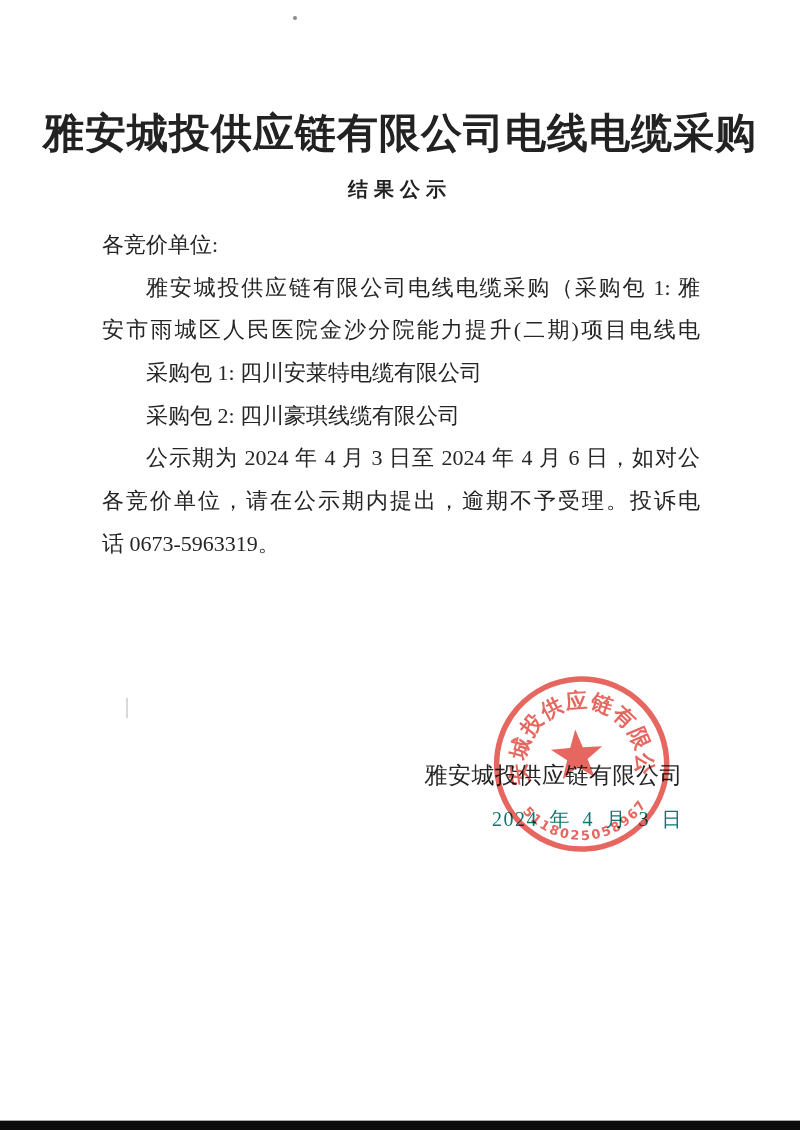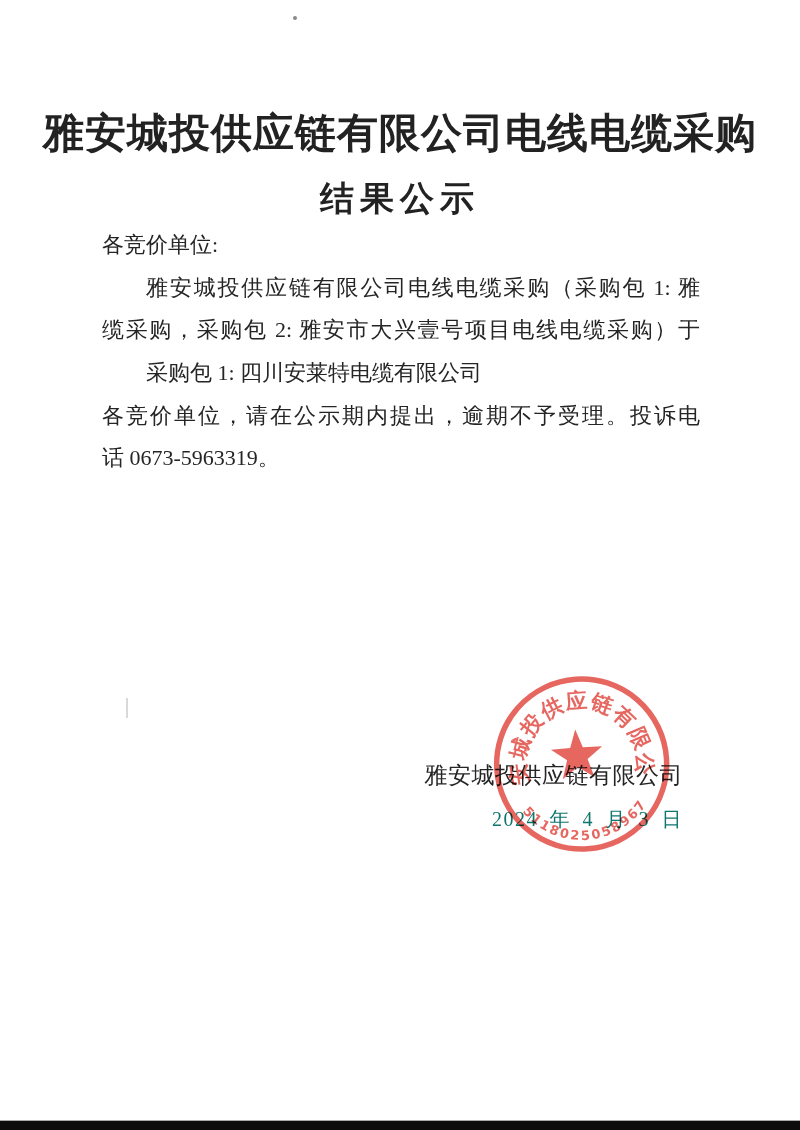--- a/index.html
+++ b/index.html
@@ -14,21 +14,21 @@
   }
   .title {
     position: absolute;
     left: 0;
     width: 100%;
     text-align: center;
     font-weight: 700;
     color: #222222;
   }
   .title-line1 { top: 106px; font-size: 41px; letter-spacing: 1px; }
-  .title-line2 { top: 176px; font-size: 34px; letter-spacing: 6px; }
+  .title-line2 { top: 176px; font-size: 20px; letter-spacing: 6px; }
   .body-text {
     position: absolute;
     left: 102px;
     width: 598px;
     top: 224px;
     font-size: 22px;
     color: #252525;
   }
   .bline {
     height: 42.7px;
@@ -108,22 +108,24 @@
 <body>
 
 <div class="page">
 
   <div class="title title-line1">雅安城投供应链有限公司电线电缆采购</div>
   <div class="title title-line2">结果公示</div>
 
   <div class="body-text">
     <div class="bline">各竞价单位:</div>
     <div class="bline jfull indent">雅安城投供应链有限公司电线电缆采购（采购包 1: 雅</div>
-    <div class="bline jfull">缆采购，采购包 2: 雅安市大兴壹号项目电线电缆采购）于</div>
+    <div class="bline jfull">安市雨城区人民医院金沙分院能力提升(二期)项目电线电</div>
     <div class="bline indent">采购包 1: 四川安莱特电缆有限公司</div>
+    <div class="bline indent">采购包 2: 四川豪琪线缆有限公司</div>
+    <div class="bline jfull indent">公示期为 2024 年 4 月 3 日至 2024 年 4 月 6 日，如对公</div>
     <div class="bline jfull">各竞价单位，请在公示期内提出，逾期不予受理。投诉电</div>
     <div class="bline">话 0673-5963319。</div>
   </div>
 
   <div class="sig-company">雅安城投供应链有限公司</div>
   <div class="sig-date">2024 年 4 月 3 日</div>
 
   <svg class="stamp" viewBox="0 0 200 214" xmlns="http://www.w3.org/2000/svg">
     <defs>
       <path id="stamp-arc-top" d="M 49.25 125.67 A 56 56 0 1 1 150.75 125.67" fill="none"></path>

